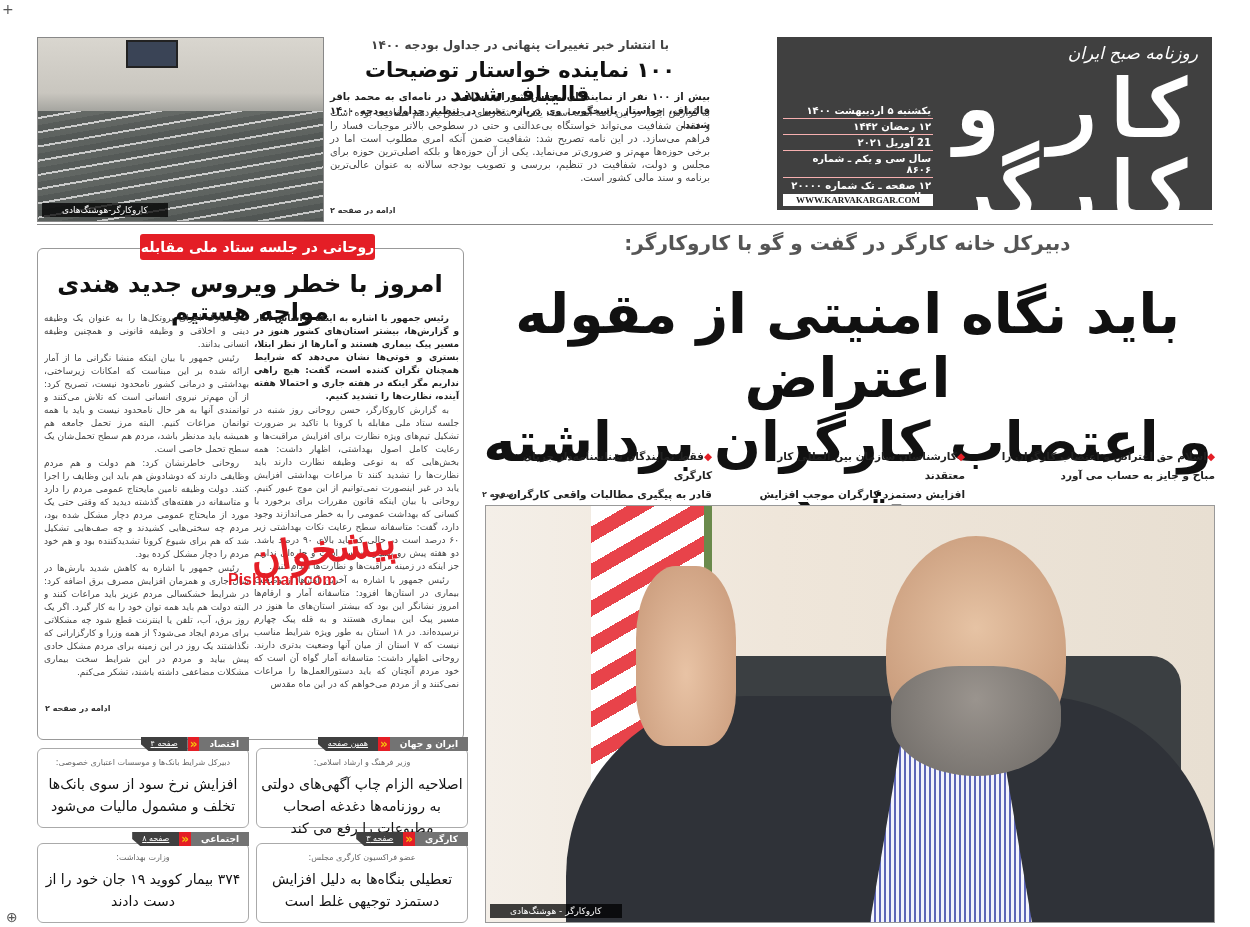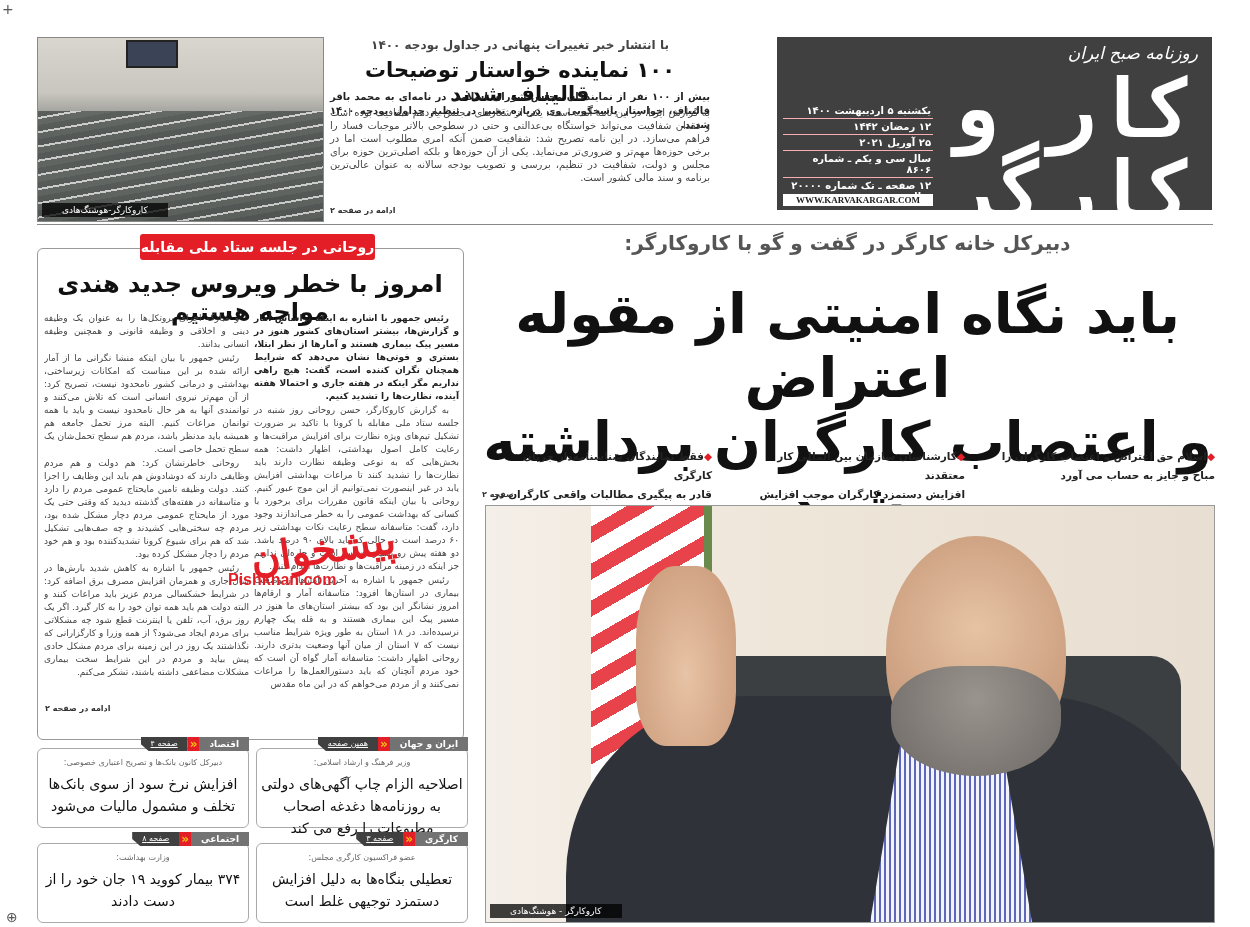--- a/index.html
+++ b/index.html
@@ -66,21 +66,21 @@
 
 <div class="reg-mark" style="left:2px;top:2px;">+</div>
 <div class="reg-mark" style="left:6px;top:910px;">⊕</div>
 
 <div class="abs masthead">
   <div class="tagline">روزنامه صبح ایران</div>
   <div class="logo">کار و کارگر</div>
   <div class="info">
     <div>یکشنبه ۵ اردیبهشت ۱۴۰۰</div>
     <div>۱۲ رمضان ۱۴۴۲</div>
-    <div>۲۵ آوریل ۲۰۲۱</div>
+    <div>21 آوریل ۲۰۲۱</div>
     <div>سال سی و یکم ـ شماره ۸۶۰۶</div>
     <div>۱۲ صفحه ـ تک شماره ۲۰۰۰۰ ریال</div>
   </div>
   <div class="url">WWW.KARVAKARGAR.COM</div>
 </div>
 
 <div class="abs top-photo">
   <div class="screen"></div>
   <div class="seats"></div>
   <div class="photo-credit">کاروکارگر-هوشنگ‌هادی</div>
@@ -153,21 +153,21 @@
   </div>
   <div class="kick">وزیر فرهنگ و ارشاد اسلامی:</div>
   <div class="head">اصلاحیه الزام چاپ آگهی‌های دولتی به روزنامه‌ها دغدغه اصحاب مطبوعات را رفع می کند</div>
 </div>
 <div class="teaser" style="left:37px;top:748px;">
   <div class="tagbar">
     <span class="cat">اقتصاد</span>
     <span class="chev">«</span>
     <span class="pg">صفحه ۴</span>
   </div>
-  <div class="kick">دبیرکل کانون بانک‌ها و تصریح اعتباری خصوصی:</div>
+  <div class="kick">دبیرکل شرایط بانک‌ها و موسسات اعتباری خصوصی:</div>
   <div class="head">افزایش نرخ سود از سوی بانک‌ها تخلف و مشمول مالیات می‌شود</div>
 </div>
 <div class="teaser" style="left:256px;top:843px;">
   <div class="tagbar">
     <span class="cat">کارگری</span>
     <span class="chev">«</span>
     <span class="pg">صفحه ۳</span>
   </div>
   <div class="kick">عضو فراکسیون کارگری مجلس:</div>
   <div class="head">تعطیلی بنگاه‌ها به دلیل افزایش دستمزد توجیهی غلط است</div>

